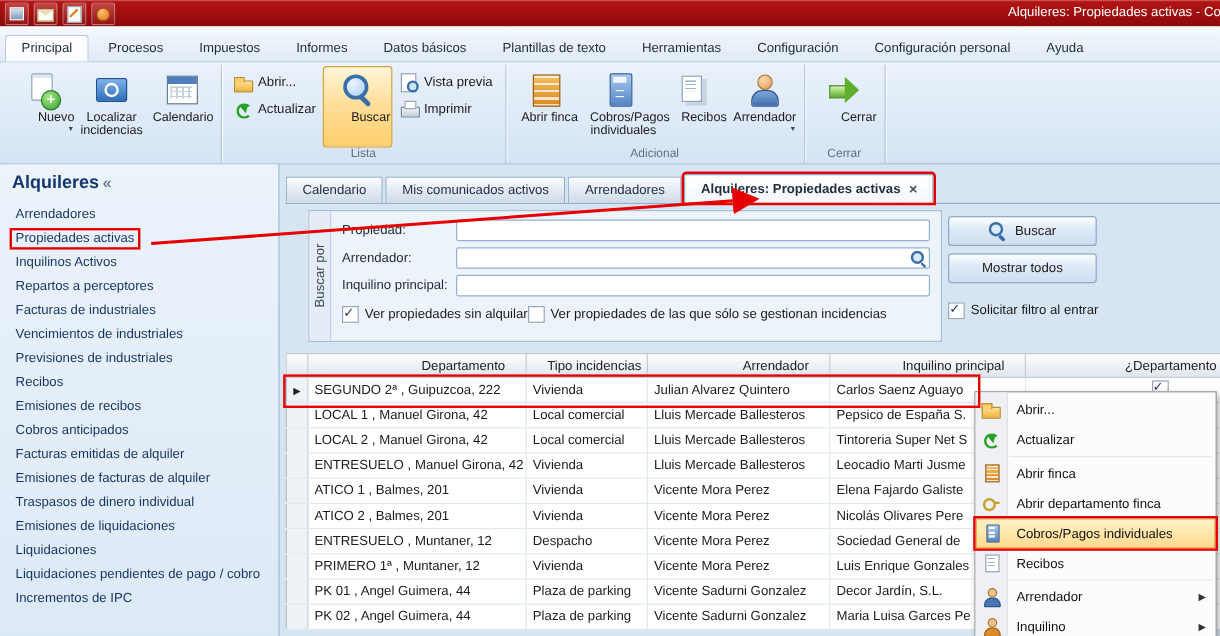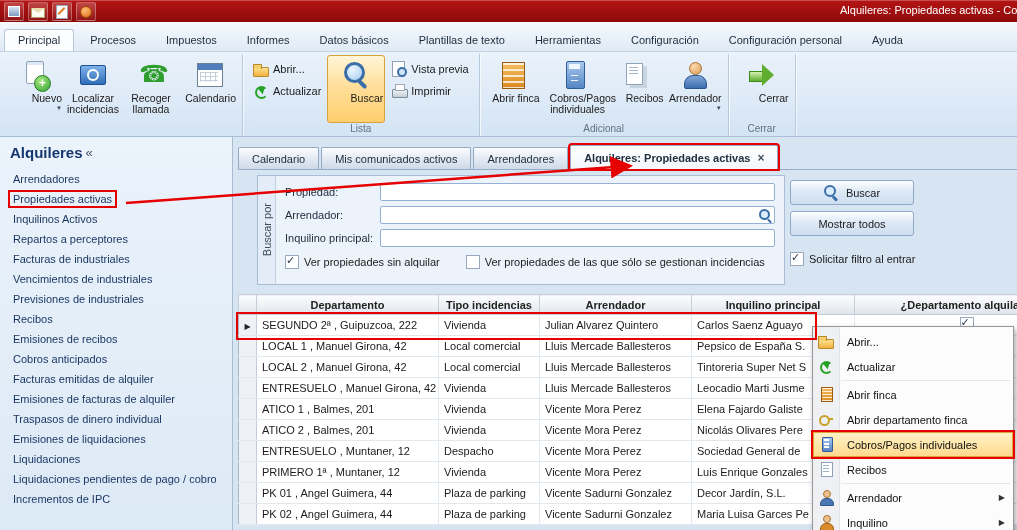--- a/index.html
+++ b/index.html
@@ -139,41 +139,41 @@
   .flabel{width:95px;color:#1c2a3a}
   .fin{flex:1;position:relative}
   .fin input{width:100%;height:18px;box-sizing:border-box;border:1px solid #94b0d2;border-radius:2px;
     font-family:inherit;font-size:11px;padding:1px 4px;background:#fff}
   .fin.haslookup input{padding-right:18px}
   .lookup{position:absolute;right:3px;top:2px;width:14px;height:14px}
   .lookup::before{content:"";position:absolute;left:1px;top:1px;width:7px;height:7px;border:2px solid #3a6ea8;
     border-radius:50%;background:#d9ecfb}
   .lookup::after{content:"";position:absolute;right:0;bottom:0;width:5px;height:2px;background:#3a6ea8;
     border-radius:1px;transform:rotate(45deg)}
-  .fchecks{display:flex;gap:26px;margin-top:7px;align-items:flex-start}
+  .fchecks{display:flex;margin-top:7px;align-items:flex-start}
   .chk{display:flex;align-items:center;gap:5px;white-space:nowrap}
   .cb{width:12px;height:12px;border:1px solid #98a8bc;background:#fff;display:inline-block;position:relative;flex:none}
   .cb.checked::after{content:"✓";position:absolute;left:0;top:-2px;font-size:11px;font-weight:bold;color:#28374a}
 
   
   .rightpanel{position:absolute;left:557px;top:43px;width:130px}
   .btn{width:124px;height:25px;box-sizing:border-box;margin-bottom:6px;border:1px solid #8fa9c8;border-radius:3px;
     background:linear-gradient(#fdfeff,#dde9f6 45%,#cfdff0);display:flex;align-items:center;justify-content:center;gap:7px}
   .btn-mag{width:15px;height:15px;position:relative;flex:none}
   .btn-mag::before{content:"";position:absolute;left:0;top:0;width:8px;height:8px;border:2px solid #3a6ea8;
     border-radius:50%;background:#d9ecfb}
   .btn-mag::after{content:"";position:absolute;right:1px;bottom:1px;width:6px;height:2.5px;background:#3a6ea8;
     border-radius:1px;transform:rotate(45deg)}
   .solicitar{margin-top:16px;display:flex;align-items:center;gap:5px;white-space:nowrap}
 
   
   .grid{position:absolute;left:5px;top:157px}
   .grid table{border-collapse:collapse;table-layout:fixed;width:840px;background:#fff}
   .grid th{height:19px;background:linear-gradient(#fdfdfe,#eef1f5 50%,#dfe5ec);border:1px solid #c4cdd8;
-    font-weight:bold;text-align:center;padding:0 5px;color:#222;white-space:nowrap;overflow:hidden}
+    font-weight:normal;text-align:right;padding:0 17px;color:#222;white-space:nowrap;overflow:hidden}
   .grid td{height:20px;border-right:1px solid #e2e8f0;border-bottom:1px solid #e2e8f0;padding:0 5px;
     white-space:nowrap;overflow:hidden}
   .grid .selcell{background:#eef2f7;border-right:1px solid #c4cdd8;text-align:center;padding:0}
   .grid .selcell.current::before{content:"▶";font-size:8px;color:#222}
   .grid .chkcell{text-align:center}
   .grid table{border-left:1px solid #aab6c4}
 
   
   .ctx{position:absolute;left:812px;top:326px;width:202px;height:212px;box-sizing:border-box;z-index:40;
     border:1px solid #979797;background:#fcfcfc;box-shadow:2px 3px 6px rgba(0,0,0,.35)}
@@ -282,24 +282,20 @@
     <div class="rbtn">
       <span class="ric ic-nuevo"></span>
       <span class="rlabel">Nuevo</span>
       <span class="caret">▼</span>
     </div>
     <div class="rbtn">
       <span class="ric ic-localizar"></span>
       <span class="rlabel">Localizar incidencias</span>
     </div>
     <div class="rbtn">
-      <span class="ric ic-recoger"></span>
-      <span class="rlabel">Recoger llamada</span>
-    </div>
-    <div class="rbtn">
       <span class="ric ic-calendario"></span>
       <span class="rlabel">Calendario</span>
     </div>
   </div>
 
   <div class="rgroup">
     <div class="rcols">
       <div class="rstack">
         <div class="sbtn">
           <span class="sic ic-folder"></span>

